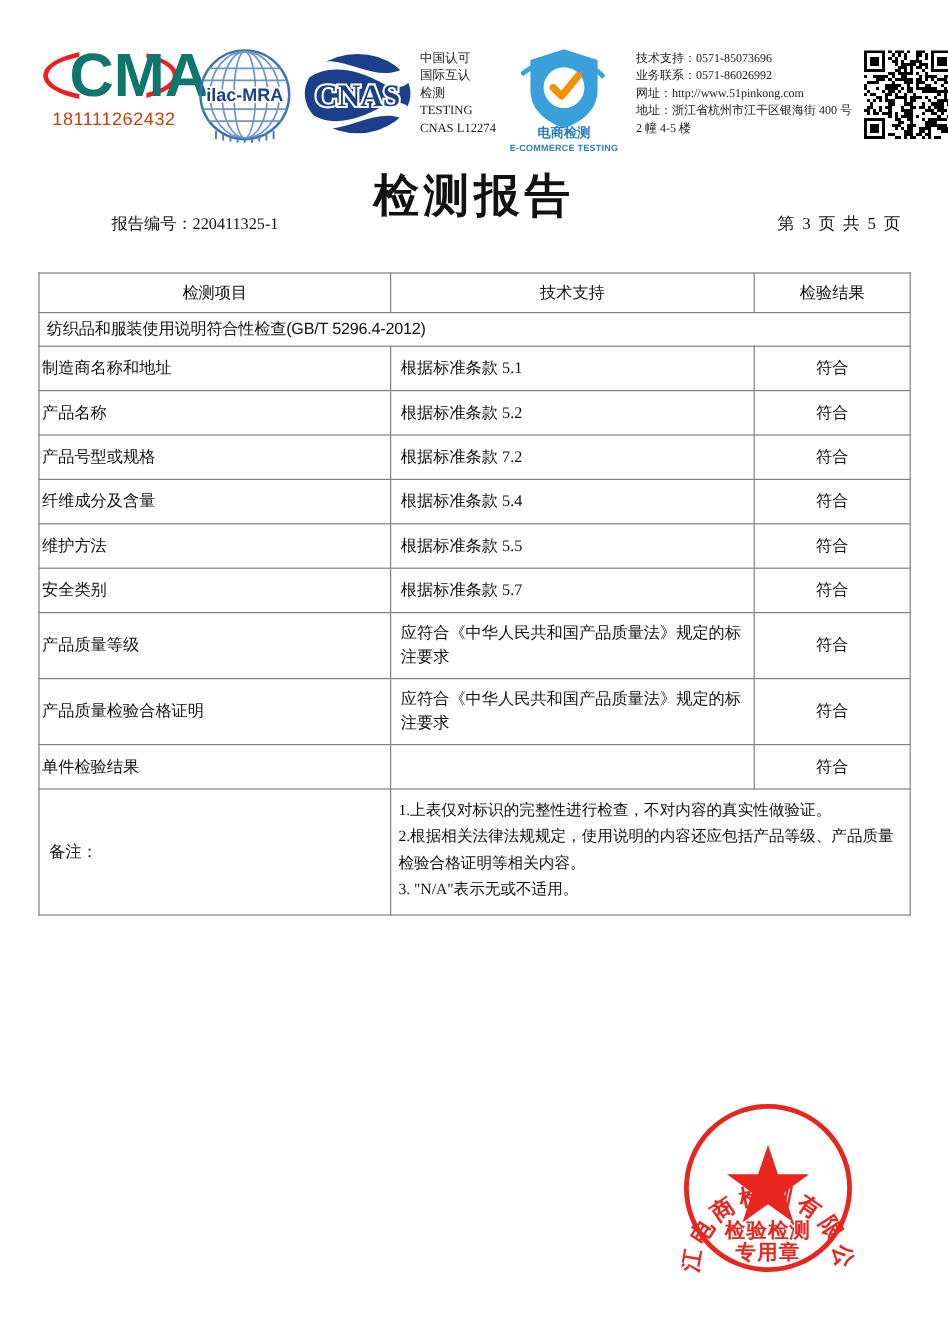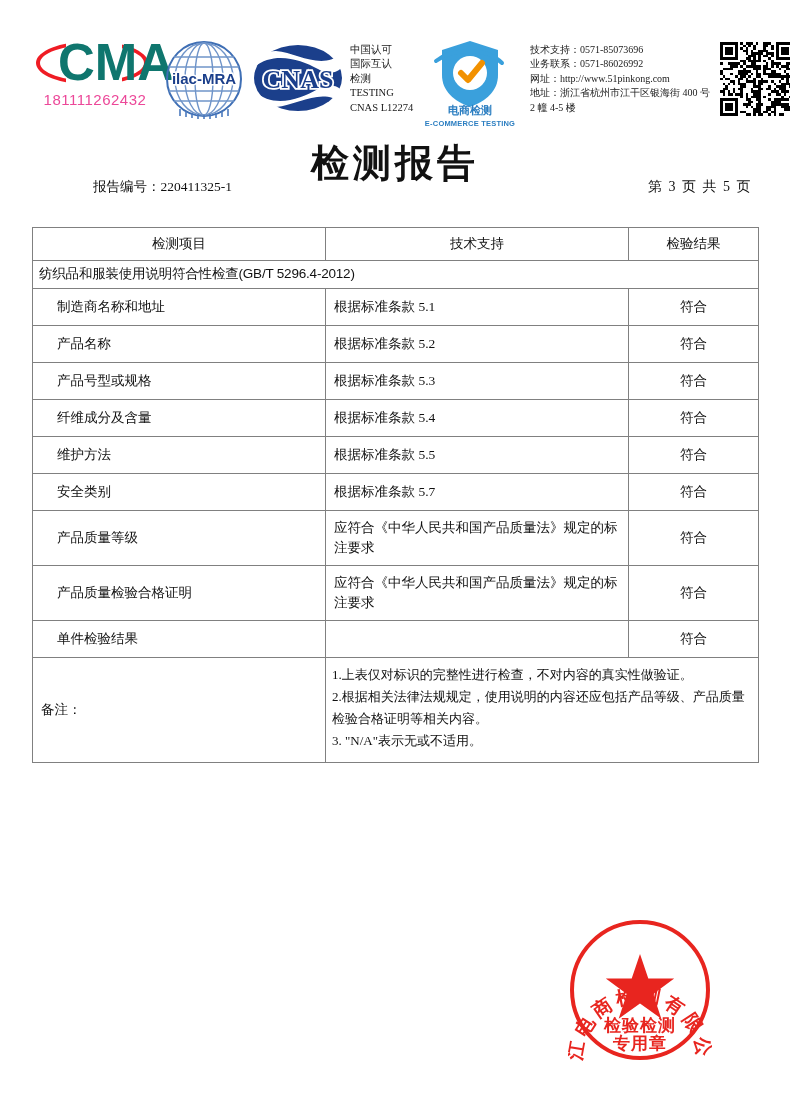--- a/index.html
+++ b/index.html
@@ -69,21 +69,21 @@
     font-size: 51px;
     line-height: 50px;
     letter-spacing: 0px;
   }
   .cma-num {
     position: absolute;
     left: 0;
     top: 52px;
     width: 126px;
     text-align: center;
-    color: #ec4899;
+    color: #c2410c;
     font-family: "Liberation Sans", sans-serif;
     font-size: 15px;
     letter-spacing: 0.5px;
   }
 
   
   .ilac {
     flex: 0 0 92px;
     height: 84px;
     position: relative;
@@ -195,21 +195,21 @@
     height: 30px;
     font-size: 14px;
   }
   .section-row td {
     font-weight: bold;
     font-size: 14px;
     padding: 4px 6px 5px 6px;
     font-family: Liberation Sans, sans-serif;
     letter-spacing: -0.2px;
   }
-  .r-item { padding: 5px 24px; }
+  .r-item { padding: 5px 2px; }
   .r-req  { padding: 5px 8px; }
   .r-res  { text-align: center; }
   tr.data-row td { height: 26px; }
   tr.tall-row td { height: 44px; vertical-align: middle; }
   tr.tall-row .r-req { line-height: 20px; padding-top: 4px; padding-bottom: 4px; }
 
   .remark-label {
     vertical-align: top;
     padding: 6px 8px;
     width: 131px;
@@ -768,21 +768,21 @@
           <td class="r-req">根据标准条款 5.1</td>
           <td class="r-res">符合</td>
         </tr>
         <tr class="data-row">
           <td class="r-item">产品名称</td>
           <td class="r-req">根据标准条款 5.2</td>
           <td class="r-res">符合</td>
         </tr>
         <tr class="data-row">
           <td class="r-item">产品号型或规格</td>
-          <td class="r-req">根据标准条款 5.3</td>
+          <td class="r-req">根据标准条款 7.2</td>
           <td class="r-res">符合</td>
         </tr>
         <tr class="data-row">
           <td class="r-item">纤维成分及含量</td>
           <td class="r-req">根据标准条款 5.4</td>
           <td class="r-res">符合</td>
         </tr>
         <tr class="data-row">
           <td class="r-item">维护方法</td>
           <td class="r-req">根据标准条款 5.5</td>

